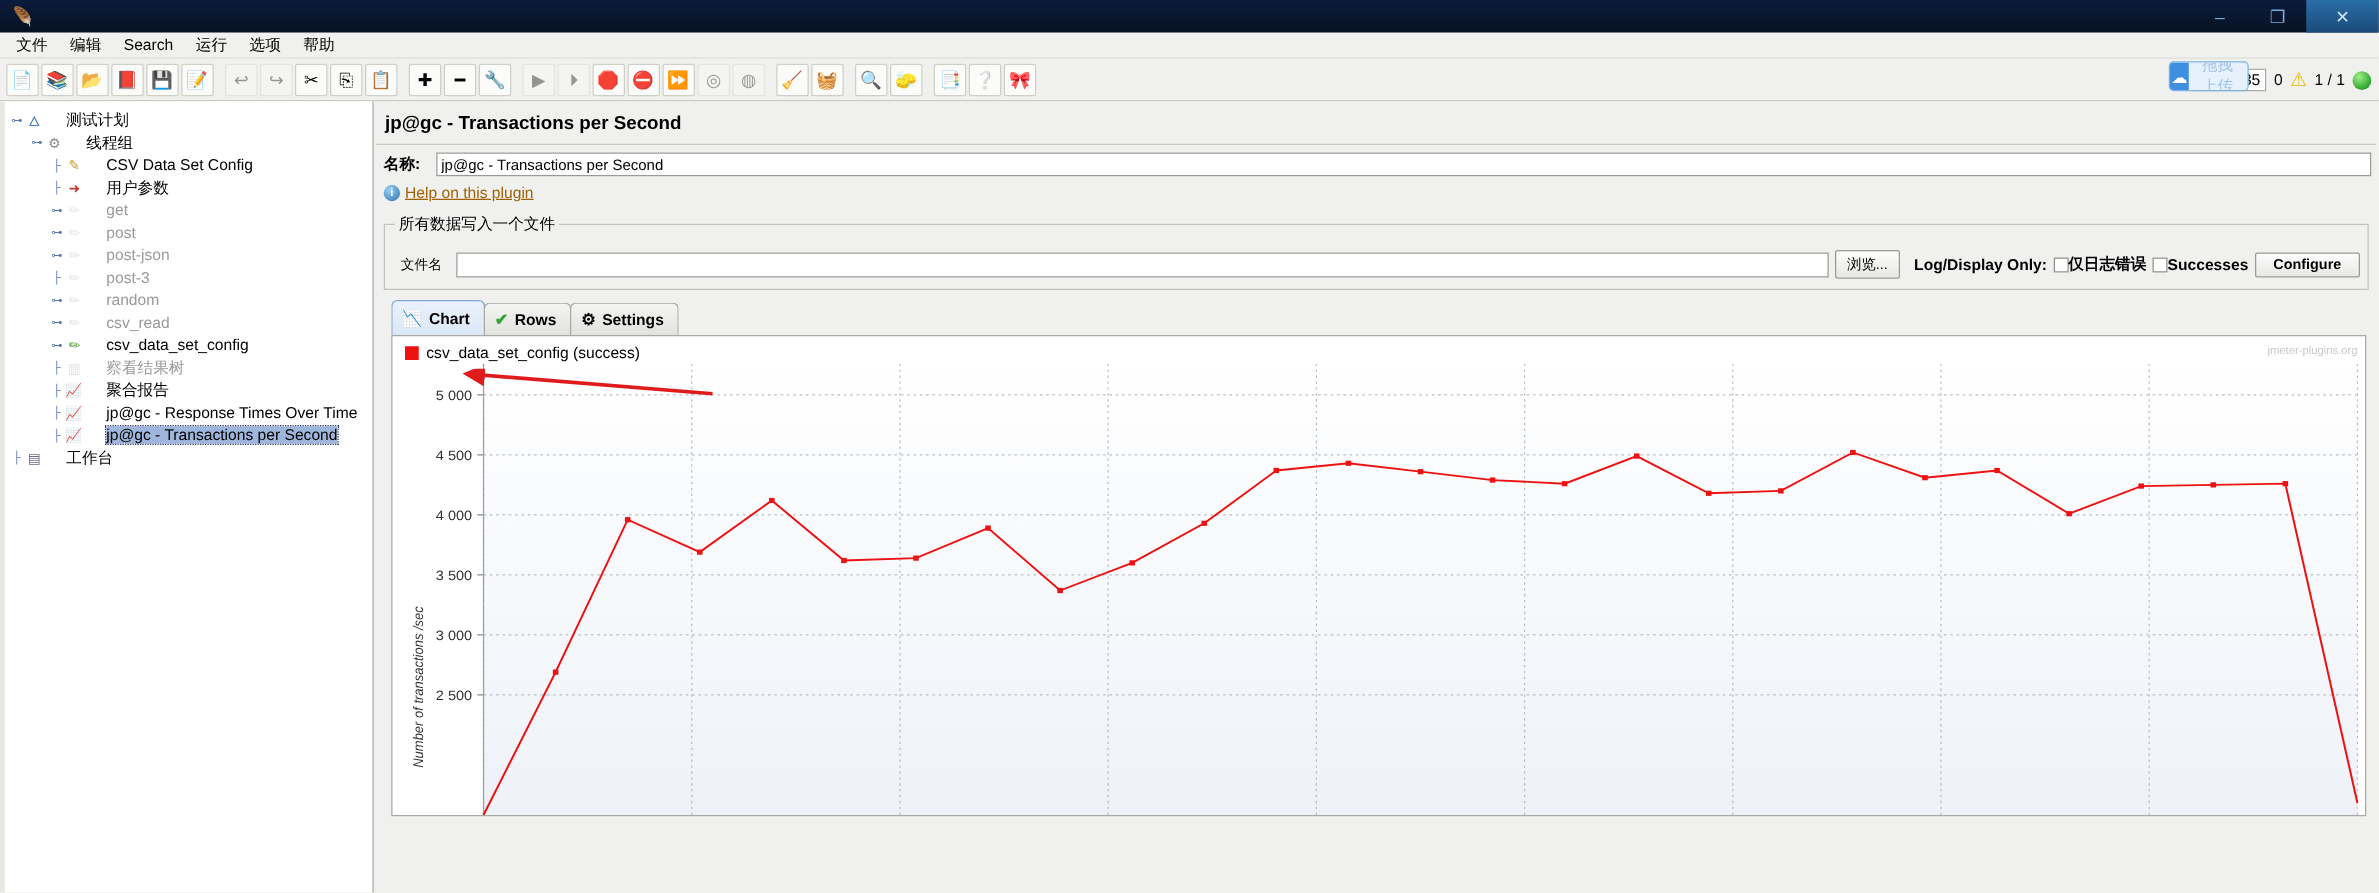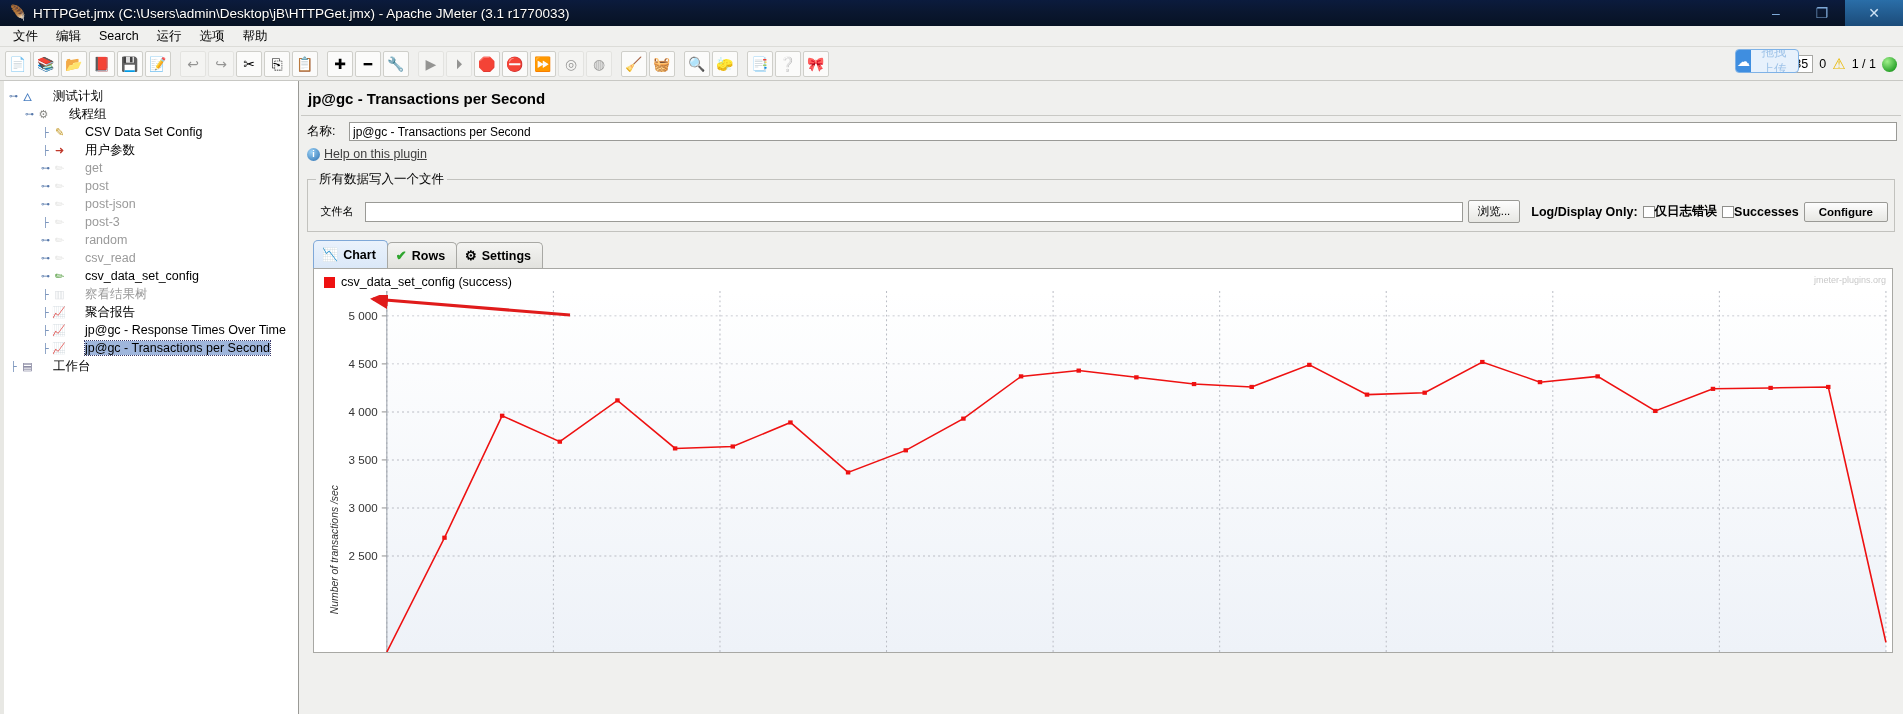--- a/index.html
+++ b/index.html
@@ -91,33 +91,33 @@
   .ic-http{ color:#b8b8b4; transform:rotate(-40deg); }
   .ic-http-on{ color:#4e9a3a; transform:rotate(-40deg); }
   .ic-bar{ color:#a8b0b8; }
   .ic-chart{ color:#9b6bb5; }
   .ic-bench{ color:#6b6b8a; }
   
   #right-pane{ flex:1; background:#f0f0ee; position:relative; overflow:hidden;}
   #panel-title{ font-size:15px; font-weight:bold; padding:9px 0 8px 9px; }
   .hr-line{ height:1px; background:#c9c9c5; margin:0 2px 6px 2px;}
   .frow{ display:flex; align-items:center; padding:0 6px 4px 8px;}
-  .frow .flabel{ width:42px; font-size:12.5px; font-weight:normal;}
+  .frow .flabel{ width:42px; font-size:12.5px; font-weight:bold;}
   .frow input{
     flex:1; height:19px; border:1px solid #9a9a96; background:#fff;
     font-family:"Liberation Sans",sans-serif; font-size:12px; padding:0 3px; color:#000;
   }
   #help-row{ display:flex; align-items:center; padding:2px 0 6px 8px; }
   #help-row .ibadge{
     width:13px;height:13px;border-radius:50%;
     background:radial-gradient(circle at 35% 30%,#9ad0f5,#2a6fb0);
     color:#fff; font-size:9px; display:flex;align-items:center;justify-content:center;
     font-weight:bold; margin-right:4px;
   }
-  #help-row a{ color:#404040; text-decoration:underline; font-size:12.5px;}
+  #help-row a{ color:#a16207; text-decoration:underline; font-size:12.5px;}
   
   #file-group{
     margin:4px 8px 0 8px; border:1px solid #c2c2be; position:relative;
     padding:12px 6px 8px 6px; background:transparent;
   }
   #file-group > legend{ font-size:12.5px; padding:0 3px; margin-left:2px;}
   #file-row{ display:flex; align-items:center; gap:5px; }
   #file-row .flabel2{ font-size:11px; width:46px;text-align:center;}
   #file-row input{
     flex:1; height:20px; border:1px solid #9a9a96; background:#fff;
@@ -157,21 +157,20 @@
   .ytick{ font-size:11.5px; fill:#333; text-anchor:end; font-family:"Liberation Sans",sans-serif;}
   .yaxis-title{ font-size:11px; fill:#333; font-style:italic; font-family:"Liberation Sans",sans-serif;}
   
   #arrow{ position:absolute; left:365px; top:295px; width:210px; height:24px; pointer-events:none; z-index:40;}
 </style>
 </head>
 <body>
 
 <div id="titlebar">
   <div class="app-icon">🪶</div>
-  <div class="title-text">HTTPGet.jmx (C:\Users\admin\Desktop\jB\HTTPGet.jmx) - Apache JMeter (3.1 r1770033)</div>
   <div class="win-ctrls">
     <div class="wbtn">–</div>
     <div class="wbtn">❐</div>
     <div class="wbtn close">✕</div>
   </div>
 </div>
 
 <div id="menubar">
     <div class="mi">文件</div>
     <div class="mi">编辑</div>

